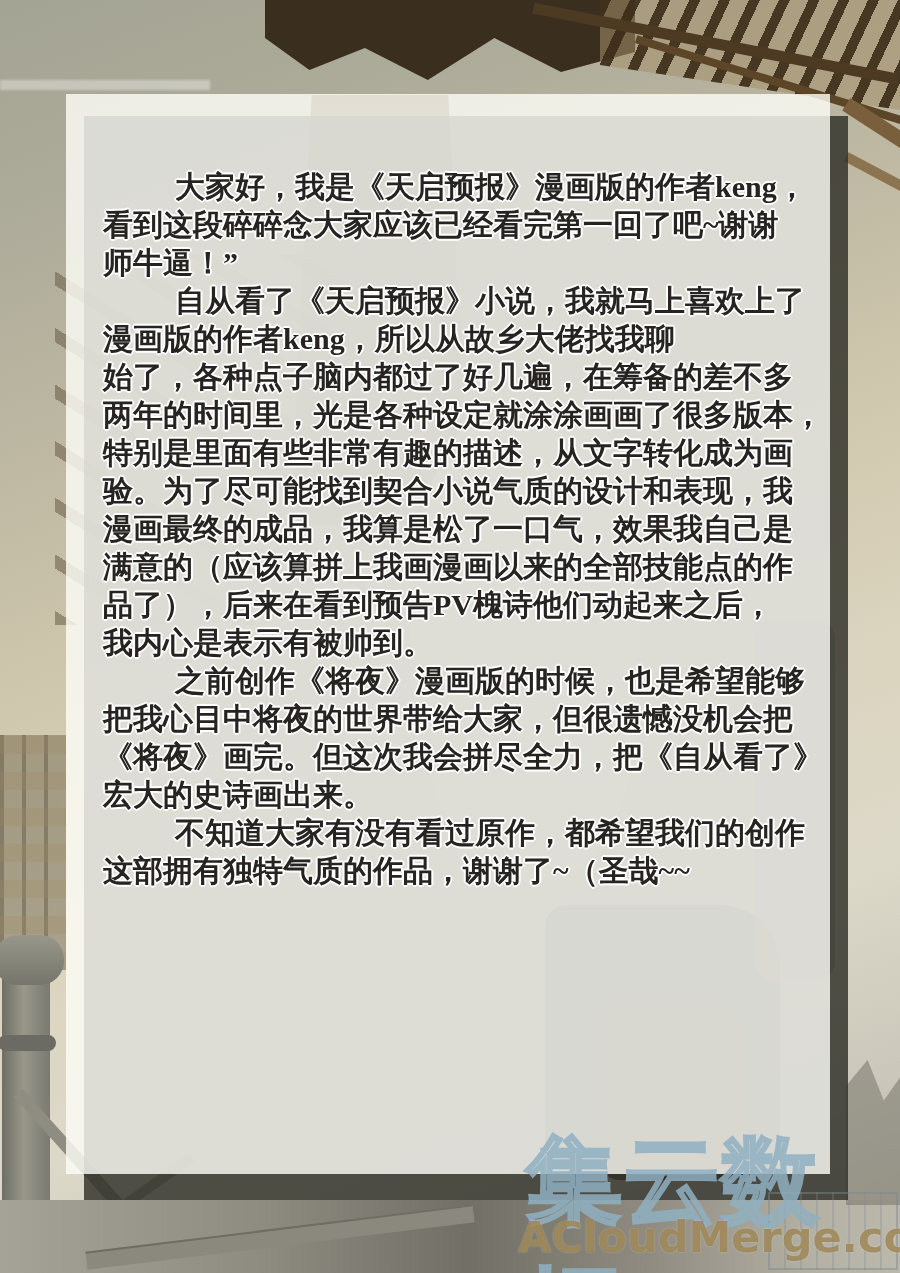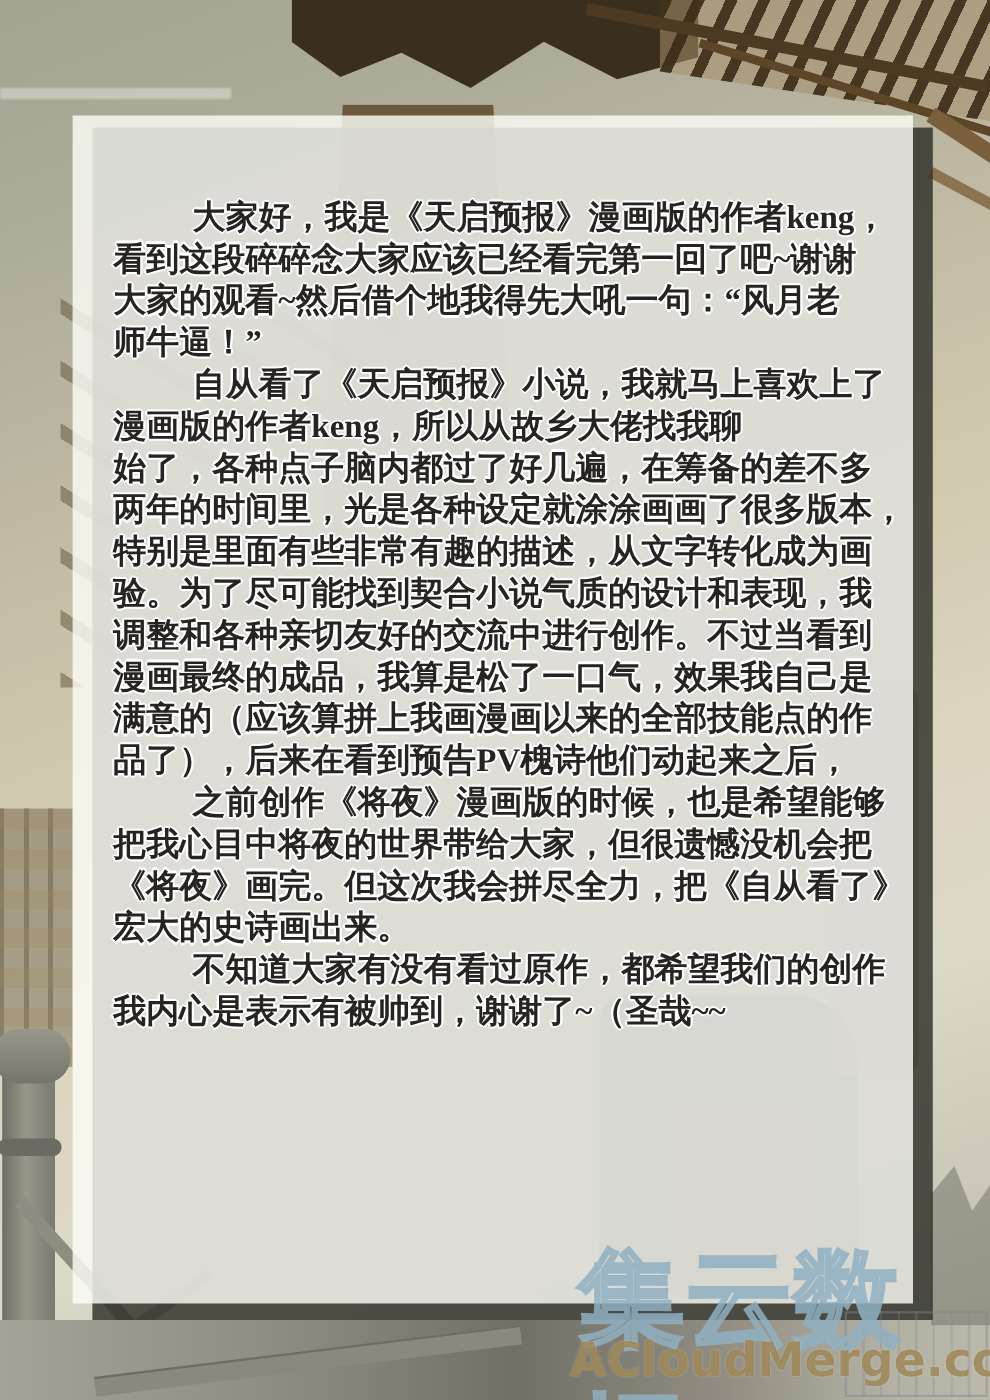--- a/index.html
+++ b/index.html
@@ -38,21 +38,21 @@
   .strut-1{left:-10px;top:1150px;width:170px;height:12px;background:#8f8d81;transform:rotate(48deg);}
   .strut-2{left:10px;top:1210px;width:200px;height:10px;background:#9a988c;transform:rotate(-35deg);}
   .bottom-strip{left:0;top:1200px;width:900px;height:73px;
     background:linear-gradient(90deg,#a5a397 0%,#8f8d82 28%,#716f66 52%,#8f8b80 72%,#b3b0a4 90%,#bcb8ac 100%);}
   .bottom-pipe{left:85px;top:1228px;width:390px;height:16px;background:#8b897e;border-top:2px solid #6f6d64;transform:rotate(-7deg);}
   .rsil{right:0;top:1060px;width:54px;height:145px;background:rgba(118,116,106,.55);
     clip-path:polygon(0 18%,40% 0,70% 28%,100% 12%,100% 100%,0 100%);}
 
   
   .panel-shadow{left:84px;top:116px;width:764px;height:1084px;background:rgba(48,47,40,.82);z-index:2;}
-  .panel{left:66px;top:105px;width:764px;height:1080px;background:rgba(253,252,247,.82);z-index:3;}
+  .panel{left:66px;top:94px;width:764px;height:1080px;background:rgba(253,252,247,.82);z-index:3;}
   .text-block{left:37px;top:74px;width:706px;z-index:4;position:absolute;}
   .text-block .line{
     position:static;display:block;white-space:nowrap;
     font-size:30px;line-height:38px;font-weight:700;color:#262320;
     text-shadow:-2px 0 0 #fff,2px 0 0 #fff,0 -2px 0 #fff,0 2px 0 #fff,
                 -1px -1px 0 #fff,1px -1px 0 #fff,-1px 1px 0 #fff,1px 1px 0 #fff;
   }
   .text-block .line.first{padding-left:72px;}
 
   
@@ -94,38 +94,37 @@
   <div class="strut-2"></div>
   <div class="bottom-strip"></div>
   <div class="bottom-pipe"></div>
   <div class="rsil"></div>
 
   <div class="panel-shadow"></div>
   <div class="panel">
     <div class="text-block">
         <div class="line first">大家好，我是《天启预报》漫画版的作者keng，</div>
         <div class="line">看到这段碎碎念大家应该已经看完第一回了吧~谢谢</div>
-        <div class="line">大家的观看~然后借个地我得先大吼一句：“风月老</div>
         <div class="line">师牛逼！”</div>
         <div class="line first">自从看了《天启预报》小说，我就马上喜欢上了</div>
         <div class="line">漫画版的作者keng，所以从故乡大佬找我聊</div>
         <div class="line">始了，各种点子脑内都过了好几遍，在筹备的差不多</div>
         <div class="line">两年的时间里，光是各种设定就涂涂画画了很多版本，</div>
         <div class="line">特别是里面有些非常有趣的描述，从文字转化成为画</div>
         <div class="line">验。为了尽可能找到契合小说气质的设计和表现，我</div>
-        <div class="line">调整和各种亲切友好的交流中进行创作。不过当看到</div>
         <div class="line">漫画最终的成品，我算是松了一口气，效果我自己是</div>
         <div class="line">满意的（应该算拼上我画漫画以来的全部技能点的作</div>
         <div class="line">品了），后来在看到预告PV槐诗他们动起来之后，</div>
+        <div class="line">我内心是表示有被帅到。</div>
         <div class="line first">之前创作《将夜》漫画版的时候，也是希望能够</div>
         <div class="line">把我心目中将夜的世界带给大家，但很遗憾没机会把</div>
         <div class="line">《将夜》画完。但这次我会拼尽全力，把《自从看了》</div>
         <div class="line">宏大的史诗画出来。</div>
         <div class="line first">不知道大家有没有看过原作，都希望我们的创作</div>
-        <div class="line">我内心是表示有被帅到，谢谢了~（圣哉~~</div>
+        <div class="line">这部拥有独特气质的作品，谢谢了~（圣哉~~</div>
       </div>
   </div>
 
   <div class="stamp-plate"></div>
   <div class="wm-cjk">集云数据</div>
   <div class="wm-url">ACloudMerge.com</div>
 
 </div>
 
 </body></html>

